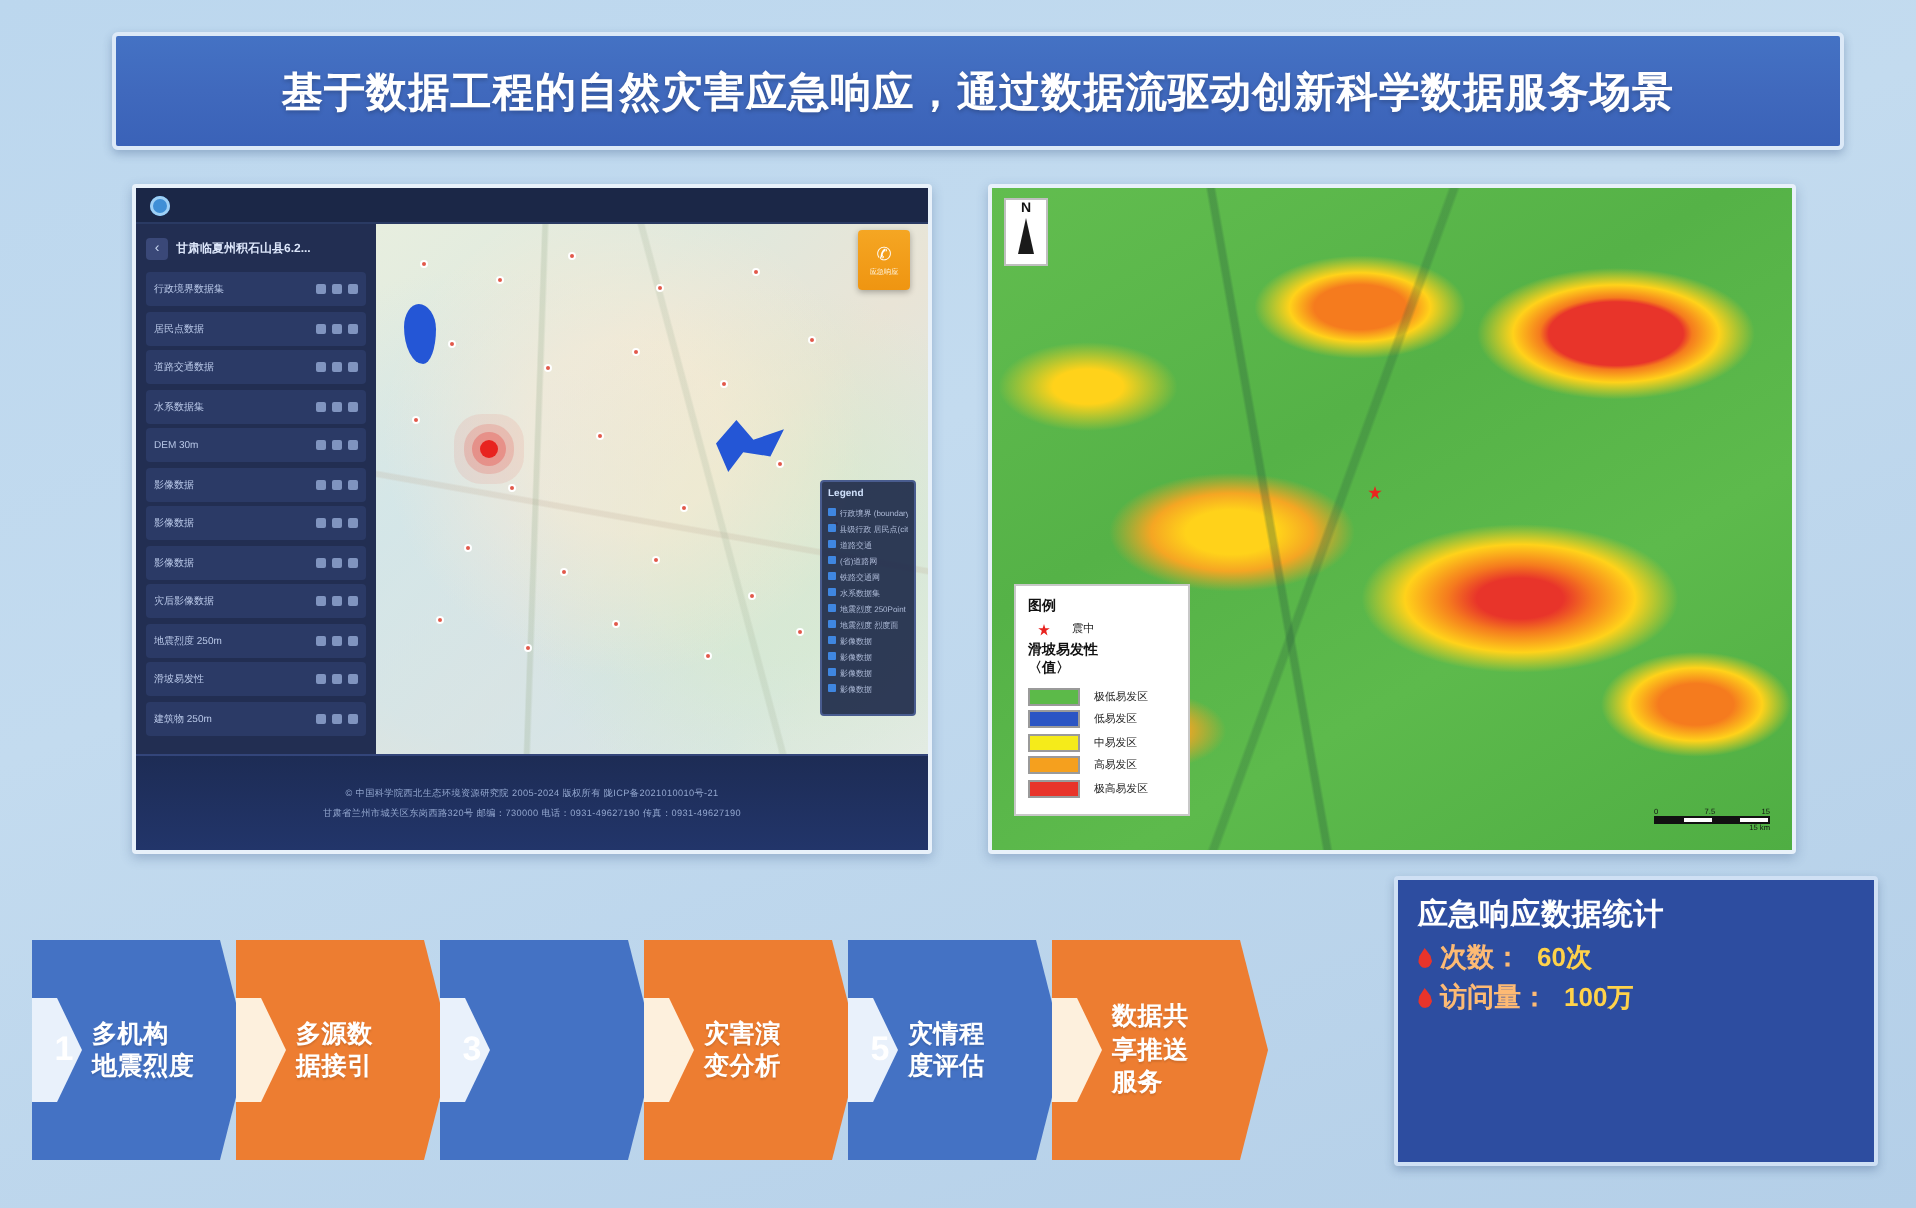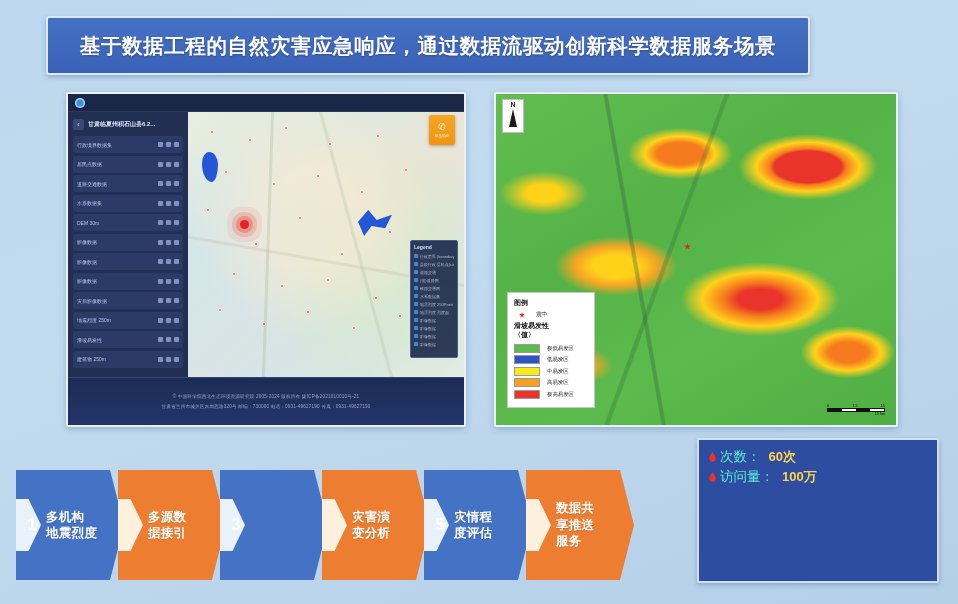--- a/index.html
+++ b/index.html
@@ -9,22 +9,22 @@
     overflow: hidden;
   }
   body {
     background: linear-gradient(160deg, #bcd7ee 0%, #c3dbef 40%, #b4cfe8 100%);
     position: relative;
   }
 
   
   #title-banner {
     position: absolute;
-    left: 46px; top: 16px;
-    width: 764px; height: 59px;
+    left: 56px; top: 16px;
+    width: 866px; height: 59px;
     background: linear-gradient(180deg, #4472c4 0%, #4069bd 50%, #3a62b8 100%);
     border: 2px solid #dce9f7;
     border-radius: 3px;
     box-shadow: 0 2px 5px rgba(40,70,120,.30);
     display: flex; align-items: center; justify-content: center;
     padding: 0 14px;
   }
   #title-banner .t {
     color: #ffffff;
     font-size: 20.5px;
@@ -264,21 +264,21 @@
     margin-bottom:3px; letter-spacing:.4px;
   }
   .st-row { display:flex; align-items:baseline; gap:2px; margin-bottom:1.5px; }
   .st-drop {
     width:7px; height:10px; margin-right:2px; flex:0 0 auto;
     background:#e8342a;
     border-radius: 50% 50% 50% 50% / 62% 62% 38% 38%;
     transform: translateY(1px) rotate(-2deg);
     clip-path: polygon(50% 0, 90% 40%, 100% 70%, 75% 100%, 25% 100%, 0 70%, 10% 40%);
   }
-  .st-key { font-size:13.5px; font-weight:normal; color:#5eead4; white-space:nowrap; }
+  .st-key { font-size:13.5px; font-weight:bold; color:#fdba74; white-space:nowrap; }
   .st-val { font-size:13px; font-weight:bold; color:#ffd24a; margin-left:6px; white-space:nowrap; }
 </style>
 </head>
 <body>
 
 <div id="title-banner">
   <span class="t">基于数据工程的自然灾害应急响应，通过数据流驱动创新科学数据服务场景</span>
 </div>
 
 <div id="left-shot" class="shot">
@@ -550,20 +550,21 @@
     </div>
     <div class="step orange">
       <span class="num">6</span>
       <span class="txt" style="white-space:pre-line">数据共
 享推送
 服务</span>
     </div>
   </div>
 
 <div id="stats">
+  <div class="st-title">应急响应数据统计</div>
   <div id="st-rows">
       <div class="st-row">
         <span class="st-drop"></span>
         <span class="st-key">次数：</span>
         <span class="st-val">60次</span>
       </div>
       <div class="st-row">
         <span class="st-drop"></span>
         <span class="st-key">访问量：</span>
         <span class="st-val">100万</span>

